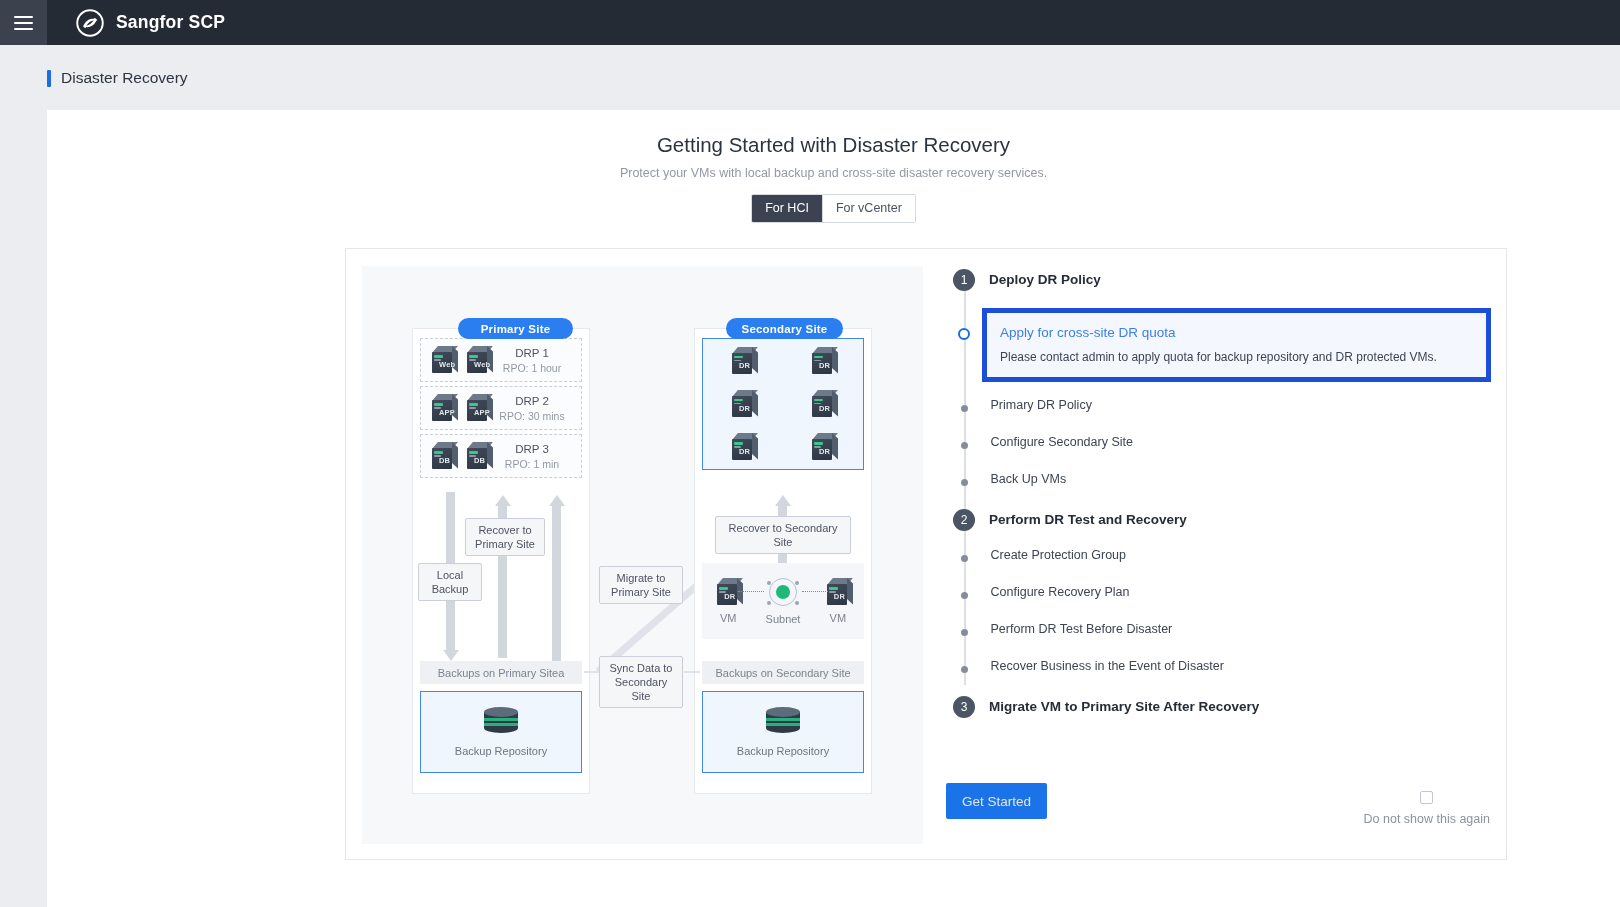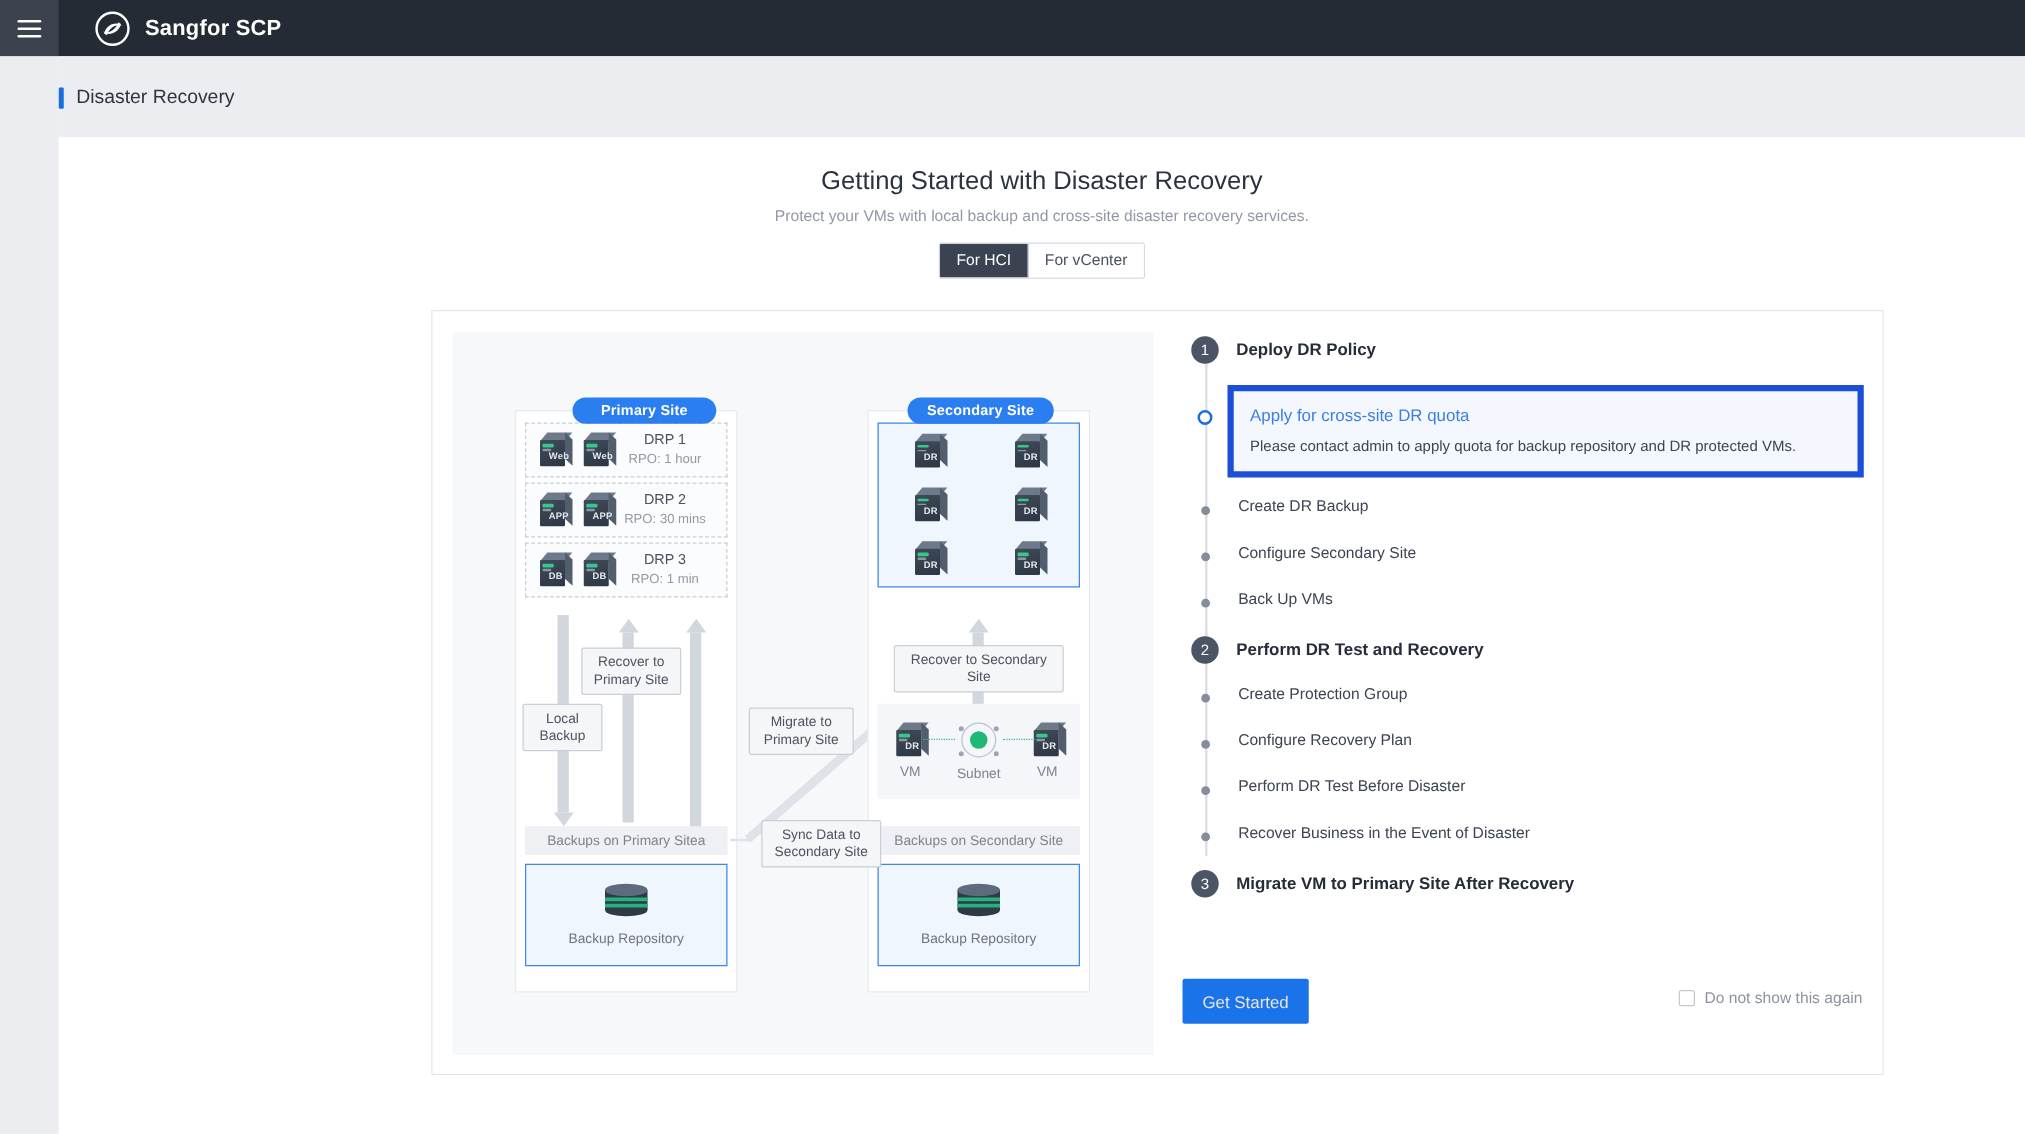--- a/index.html
+++ b/index.html
@@ -277,21 +277,21 @@
 
   
   .get-started {
     position: absolute; left: 600px; top: 534px; width: 101px; height: 36px;
     background: #1a73e8; color: #e5e5e5; font-size: 13.5px;
     border: none; border-radius: 2px; cursor: pointer;
     font-family: "Liberation Sans", sans-serif;
   }
   .dns-wrap {
     position: absolute; right: 16px; top: 542px;
-    display: flex; align-items: center; gap: 8px; cursor: pointer;
+    display: flex; align-items: center; gap: 8px; cursor: pointer; flex-direction: column;
   }
   .dns-box {
     width: 13px; height: 13px; border: 1px solid #c3c9d2;
     border-radius: 2px; background: #ffffff;
   }
   .dns-text { font-size: 12.5px; color: #8c929e; }
 </style>
 </head>
 <body>
 
@@ -483,21 +483,21 @@
 
       <div class="arrow-up" style="left:190px; top:240px; height:164px;"></div>
       <div class="arrow-head-up" style="left:186.5px; top:229px;"></div>
 
       <div class="arrow-up" style="left:416px; top:240px; height:85px;"></div>
       <div class="arrow-head-up" style="left:412.5px; top:229px;"></div>
 
       <div class="flow-label" style="left:56px; top:297px; width:64px;">Local Backup</div>
       <div class="flow-label" style="left:103px; top:252px; width:80px;">Recover to Primary Site</div>
       <div class="flow-label" style="left:237px; top:300px; width:84px;">Migrate to Primary Site</div>
-      <div class="flow-label" style="left:247px; top:390px; width:96px;">Sync Data to Secondary Site</div>
+      <div class="flow-label" style="left:237px; top:390px; width:84px;">Sync Data to Secondary Site</div>
       <div class="flow-label" style="left:353px; top:250px; width:136px;">Recover to Secondary Site</div>
 
       <div class="net-panel" style="left:340px; top:297px; width:162px; height:76px;">
         <div class="net-item">
           <div class="cube">
             <div class="face-top"></div>
               <div class="face-side"></div>
               <div class="face-front"></div>
             <div class="led"></div>
               <div class="led2"></div>
@@ -572,21 +572,21 @@
       <div class="step" style="margin-bottom:16px;">
         <div class="marker-active"></div>
         <div class="quota-card">
           <div class="quota-title">Apply for cross-site DR quota</div>
           <div class="quota-desc">Please contact admin to apply quota for backup repository and DR protected VMs.</div>
         </div>
       </div>
 
       <div class="step">
         <div class="marker-minor"></div>
-        <div class="step-minor-text">Create DR Backup</div>
+        <div class="step-minor-text">Primary DR Policy</div>
       </div>
 
       <div class="step">
         <div class="marker-minor"></div>
         <div class="step-minor-text">Configure Secondary Site</div>
       </div>
 
       <div class="step">
         <div class="marker-minor"></div>
         <div class="step-minor-text">Back Up VMs</div>

